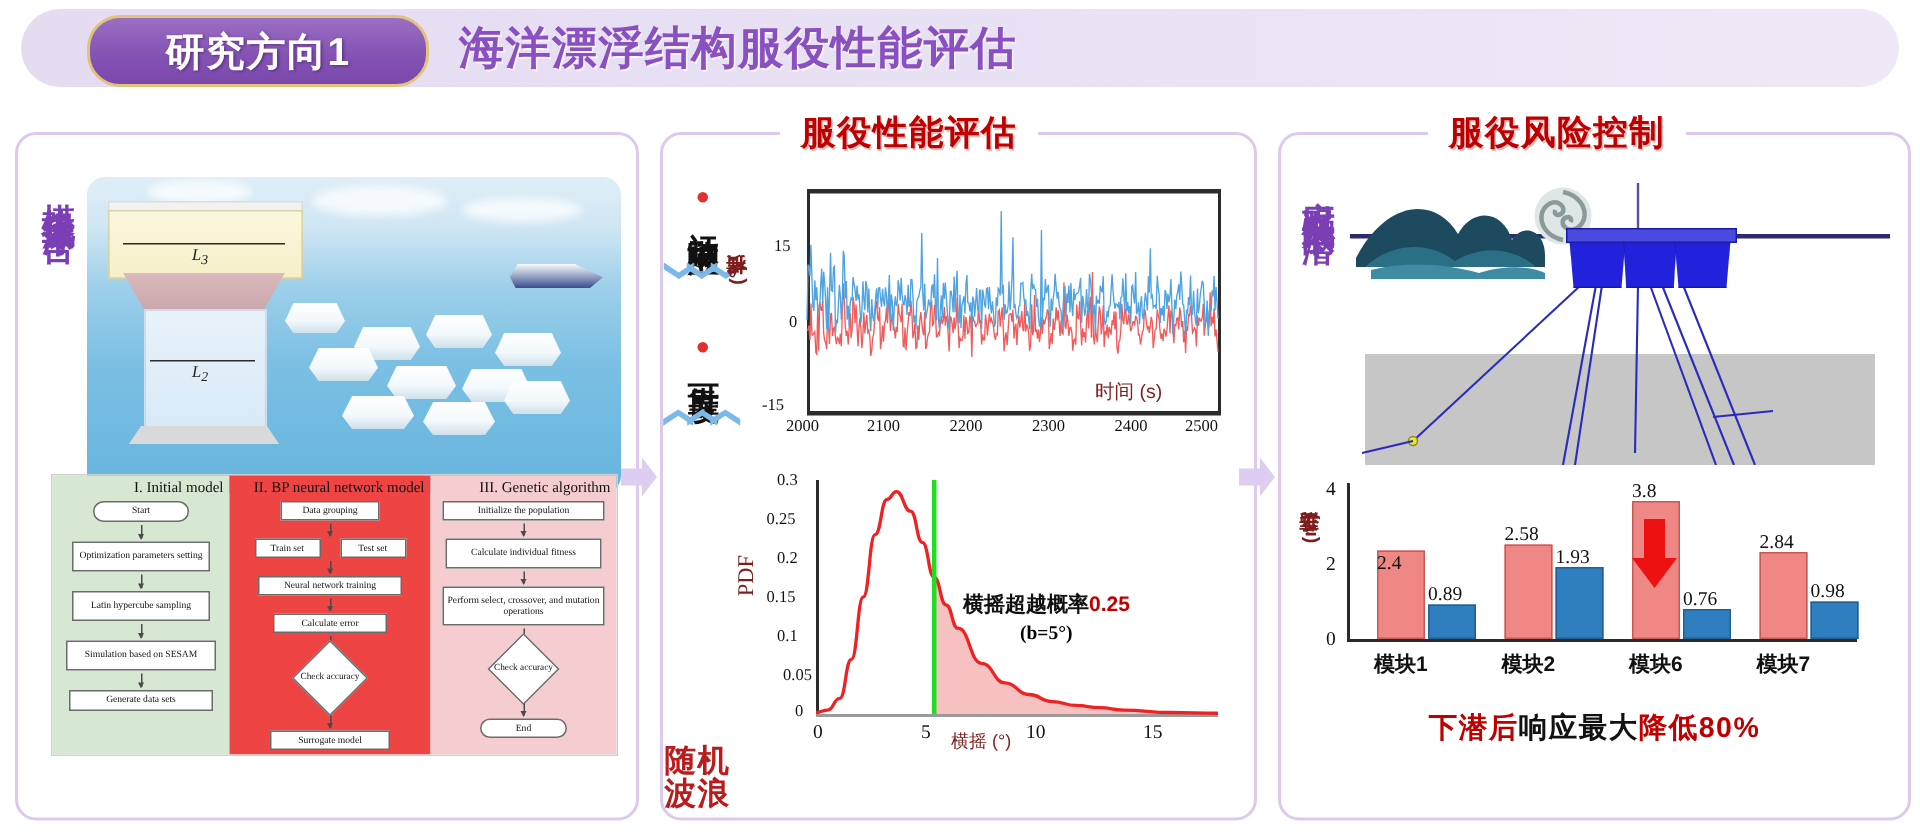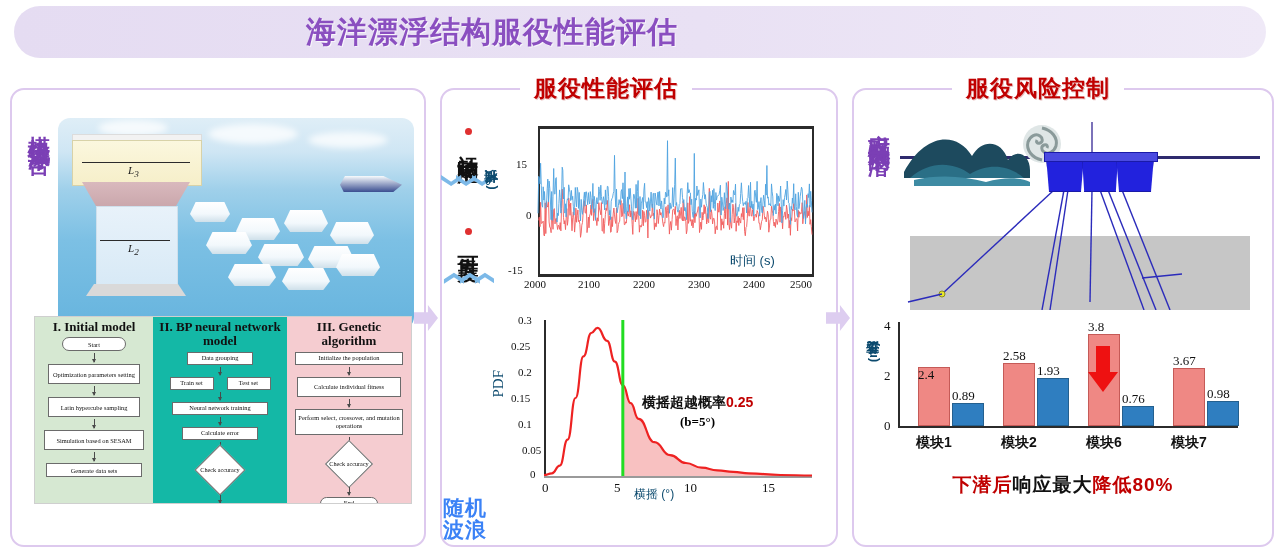--- a/index.html
+++ b/index.html
@@ -95,25 +95,25 @@
   #boat{position:absolute;right:12px;top:58px;width:62px;height:16px;
     background:linear-gradient(180deg,#ffffff 0%,#2f3f86 100%);
     clip-path:polygon(8% 0,70% 0,100% 55%,86% 100%,6% 100%,0 55%);opacity:.9;}
   
   #flow{
     position:absolute;left:22px;top:226px;width:376px;height:186px;
     display:flex;gap:0px;border:1px solid #cfcfcf;overflow:hidden;
   }
   .flowcol{position:relative;padding:3px 4px 4px;box-sizing:border-box;}
   #fc1{width:118px;background:#d6e8d2;}
-  #fc2{width:134px;background:#14b8a6;}
+  #fc2{width:134px;background:#ef4444;}
   #fc3{width:124px;background:#f5ccd0;}
   .flowhead{
-    text-align:center;font-family:"Liberation Serif","DejaVu Serif",serif;
-    font-size:13px;font-weight:bold;color:#111;margin-bottom:3px;line-height:1.1;
+    text-align:right;font-family:"Liberation Serif","DejaVu Serif",serif;
+    font-size:10px;font-weight:normal;color:#111;margin-bottom:3px;line-height:1.1;
   }
   .fbox{
     background:#ffffff;border:1px solid #6b6b6b;
     font-family:"Liberation Serif","DejaVu Serif",serif;
     font-size:6.4px;color:#111;text-align:center;
     display:flex;align-items:center;justify-content:center;
     margin:0 auto;padding:1px 2px;box-sizing:border-box;line-height:1.15;
   }
   .fbox.round{border-radius:9px;}
   .fdia{
@@ -139,29 +139,29 @@
   
   #p2-side{position:absolute;left:6px;top:16px;width:40px;height:420px;}
   .dot{width:7px;height:7px;border-radius:50%;background:#e03030;margin:0 auto 4px;}
   .p2txt{
     writing-mode:vertical-rl;font-size:21px;font-weight:bold;color:#111;
     letter-spacing:2px;margin:0 auto;display:block;text-align:center;
   }
   .chev{color:#7cb9e8;font-size:20px;font-weight:bold;text-align:center;line-height:.78;}
   #p2-wave{
     position:absolute;left:0;bottom:4px;width:46px;text-align:center;
-    color:#3b82f6;font-size:21px;font-weight:bold;line-height:1.05;letter-spacing:1px;
+    color:#b91c1c;font-size:21px;font-weight:bold;line-height:1.05;letter-spacing:1px;
   }
   .chartbox{position:absolute;background:#ffffff;}
   #ts-chart{left:52px;top:14px;width:330px;height:196px;}
   #pdf-chart{left:52px;top:218px;width:330px;height:196px;}
   .axisline{position:absolute;background:#2b2b2b;}
   .ticklabel{position:absolute;font-family:"Liberation Serif","DejaVu Serif",serif;
     font-size:11px;color:#111;white-space:nowrap;}
-  .axistitle{position:absolute;font-size:12px;color:#0c4a6e;white-space:nowrap;}
+  .axistitle{position:absolute;font-size:12px;color:#7f1d1d;white-space:nowrap;}
   
   #p3-art{
     position:absolute;left:40px;top:22px;width:372px;height:198px;
     background:#ffffff;overflow:hidden;
   }
   #seabed{position:absolute;left:16px;bottom:0;width:340px;height:74px;background:#c6c6c6;}
   #waterline{position:absolute;left:6px;top:44px;width:360px;height:3px;background:#2e2a6e;}
   .modblk{position:absolute;background:#2222dd;border:1px solid #1a1aa8;}
   #bar-chart{position:absolute;left:16px;top:228px;width:392px;height:140px;}
   .bar{position:absolute;bottom:0;}
@@ -176,20 +176,23 @@
     background:#ddcdf0;
     clip-path:polygon(0 28%,58% 28%,58% 0,100% 50%,58% 100%,58% 72%,0 72%);
   }
   #conn1{left:414px;}
   #conn2{left:826px;}
 </style>
 </head>
 <body>
 
 <div id="header">
+  <div id="header-badge">
+    <span>研究方向1</span>
+  </div>
   <div id="header-title">海洋漂浮结构服役性能评估</div>
 </div>
 
 <div class="panel" id="panel1">
   <div class="vlabel" id="vlabel1">模块化漂浮平台</div>
 
   <div id="p1-art">
     <div class="cloud" style="left:150px;top:6px;width:90px;height:20px;"></div>
     <div class="cloud" style="left:40px;top:2px;width:70px;height:16px;"></div>
     <div class="cloud" style="left:250px;top:14px;width:80px;height:16px;"></div>
@@ -406,21 +409,21 @@
         <div class="barval" style="left: 105px; bottom: 61.9818px;">2.58</div>
         <div class="bar bluebar" style="left: 139px; width: 30px; height: 45.6182px;"></div>
         <div class="barval" style="left: 139px; bottom: 46.6182px;">1.93</div>
         <div class="barcat" style="left: 103px; top: 112px;">模块2</div>
         <div class="bar redbar" style="left: 190px; width: 30px; height: 89.8182px;"></div>
         <div class="barval" style="left: 190px; bottom: 90.8182px;">3.8</div>
         <div class="bar bluebar" style="left: 224px; width: 30px; height: 17.9636px;"></div>
         <div class="barval" style="left: 224px; bottom: 18.9636px;">0.76</div>
         <div class="barcat" style="left: 188px; top: 112px;">模块6</div>
         <div class="bar redbar" style="left: 275px; width: 30px; height: 55.5455px;"></div>
-        <div class="barval" style="left: 275px; bottom: 56.5455px;">3.67</div>
+        <div class="barval" style="left: 275px; bottom: 56.5455px;">2.84</div>
         <div class="bar bluebar" style="left: 309px; width: 30px; height: 23.1636px;"></div>
         <div class="barval" style="left: 309px; bottom: 24.1636px;">0.98</div>
         <div class="barcat" style="left: 273px; top: 112px;">模块7</div>
       </div>
     <svg width="40" height="50" style="position:absolute;left:216px;top:28px;">
       <polygon points="10,0 24,0 24,26 32,26 17,46 2,26 10,26" fill="#ee1111"></polygon>
     </svg>
   </div>
 
   <div class="caption" style="top:382px;font-size:19px;">

